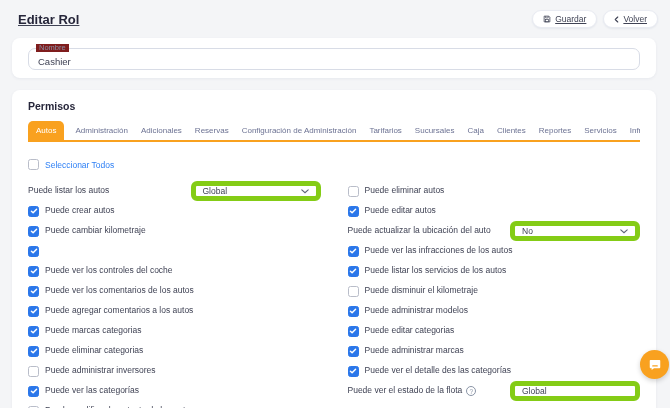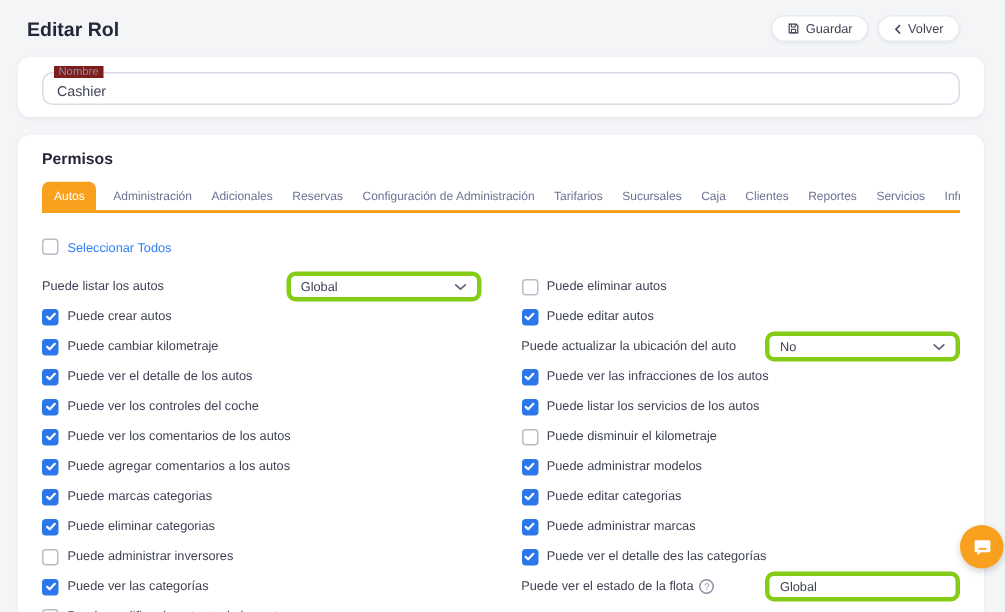--- a/index.html
+++ b/index.html
@@ -10,21 +10,21 @@
   *{box-sizing:border-box;}
   html,body{margin:0;padding:0;}
   body{
     width:670px;height:408px;overflow:hidden;position:relative;
     background:#f4f5f7;color:#3f4254;
     font-family:"Liberation Sans", sans-serif;
   }
   
   .page-header{
     display:flex;justify-content:space-between;align-items:center;
-    height:32px;padding:6px 30px 0 18px;
+    height:32px;padding:6px 12px 0 18px;text-decoration:underline;
   }
   .page-title{font-size:13px;font-weight:bold;color:#26263a;margin:0;}
   .header-actions{display:flex;gap:6px;}
   .hbtn{
     display:inline-flex;align-items:center;gap:4px;
     background:#fff;border:1px solid #e9ebf2;border-radius:11px;
     height:18px;padding:0 10px;font-size:8.5px;color:#3f4254;
     font-family:"Liberation Sans", sans-serif;
     box-shadow:0 1px 2px rgba(56,71,109,.08);cursor:pointer;justify-content:space-between;
   }
@@ -73,21 +73,21 @@
   
   .perm-grid{
     display:grid;grid-template-columns:1fr 1fr;column-gap:27px;
     margin-top:11px;
   }
   .perm-row{display:flex;align-items:center;height:20px;font-size:8.5px;color:#3f4254;}
   .perm-label{line-height:1.1;}
   .perm-label.cb{margin-left:6px;}
   .select{
     width:130px;height:20px;margin-left:auto;flex:none;
-    border:3px solid #84cc16;border-radius:6px;background:#fff;
+    border:5px solid #84cc16;border-radius:6px;background:#fff;
     display:flex;align-items:center;justify-content:space-between;
     padding:0 7px;font-size:8.5px;color:#3f4254;cursor:pointer;
   }
   .help{
     width:10px;height:10px;border:1px solid #8a94a6;border-radius:50%;
     display:inline-flex;align-items:center;justify-content:center;
     font-size:6.5px;color:#8a94a6;margin-left:4px;flex:none;cursor:pointer;
   }
   
   .chat-fab{
@@ -197,21 +197,20 @@
             <path d="M1 1l4 3.6L9 1" fill="none" stroke="#5e6278" stroke-width="1.4" stroke-linecap="round"></path>
           </svg>
         </span>
       </div>
       <div class="perm-row">
         <span class="checkbox checked">
           <svg viewBox="0 0 10 10" width="8" height="8">
             <path d="M1.8 5.3l2.1 2L8.2 2.8" fill="none" stroke="#fff" stroke-width="1.8" stroke-linecap="round" stroke-linejoin="round"></path>
           </svg>
         </span>
-        <span class="perm-label cb">Puede ver el detalle de los autos</span>
       </div>
       <div class="perm-row">
         <span class="checkbox checked">
           <svg viewBox="0 0 10 10" width="8" height="8">
             <path d="M1.8 5.3l2.1 2L8.2 2.8" fill="none" stroke="#fff" stroke-width="1.8" stroke-linecap="round" stroke-linejoin="round"></path>
           </svg>
         </span>
         <span class="perm-label cb">Puede ver las infracciones de los autos</span>
       </div>
       <div class="perm-row">

